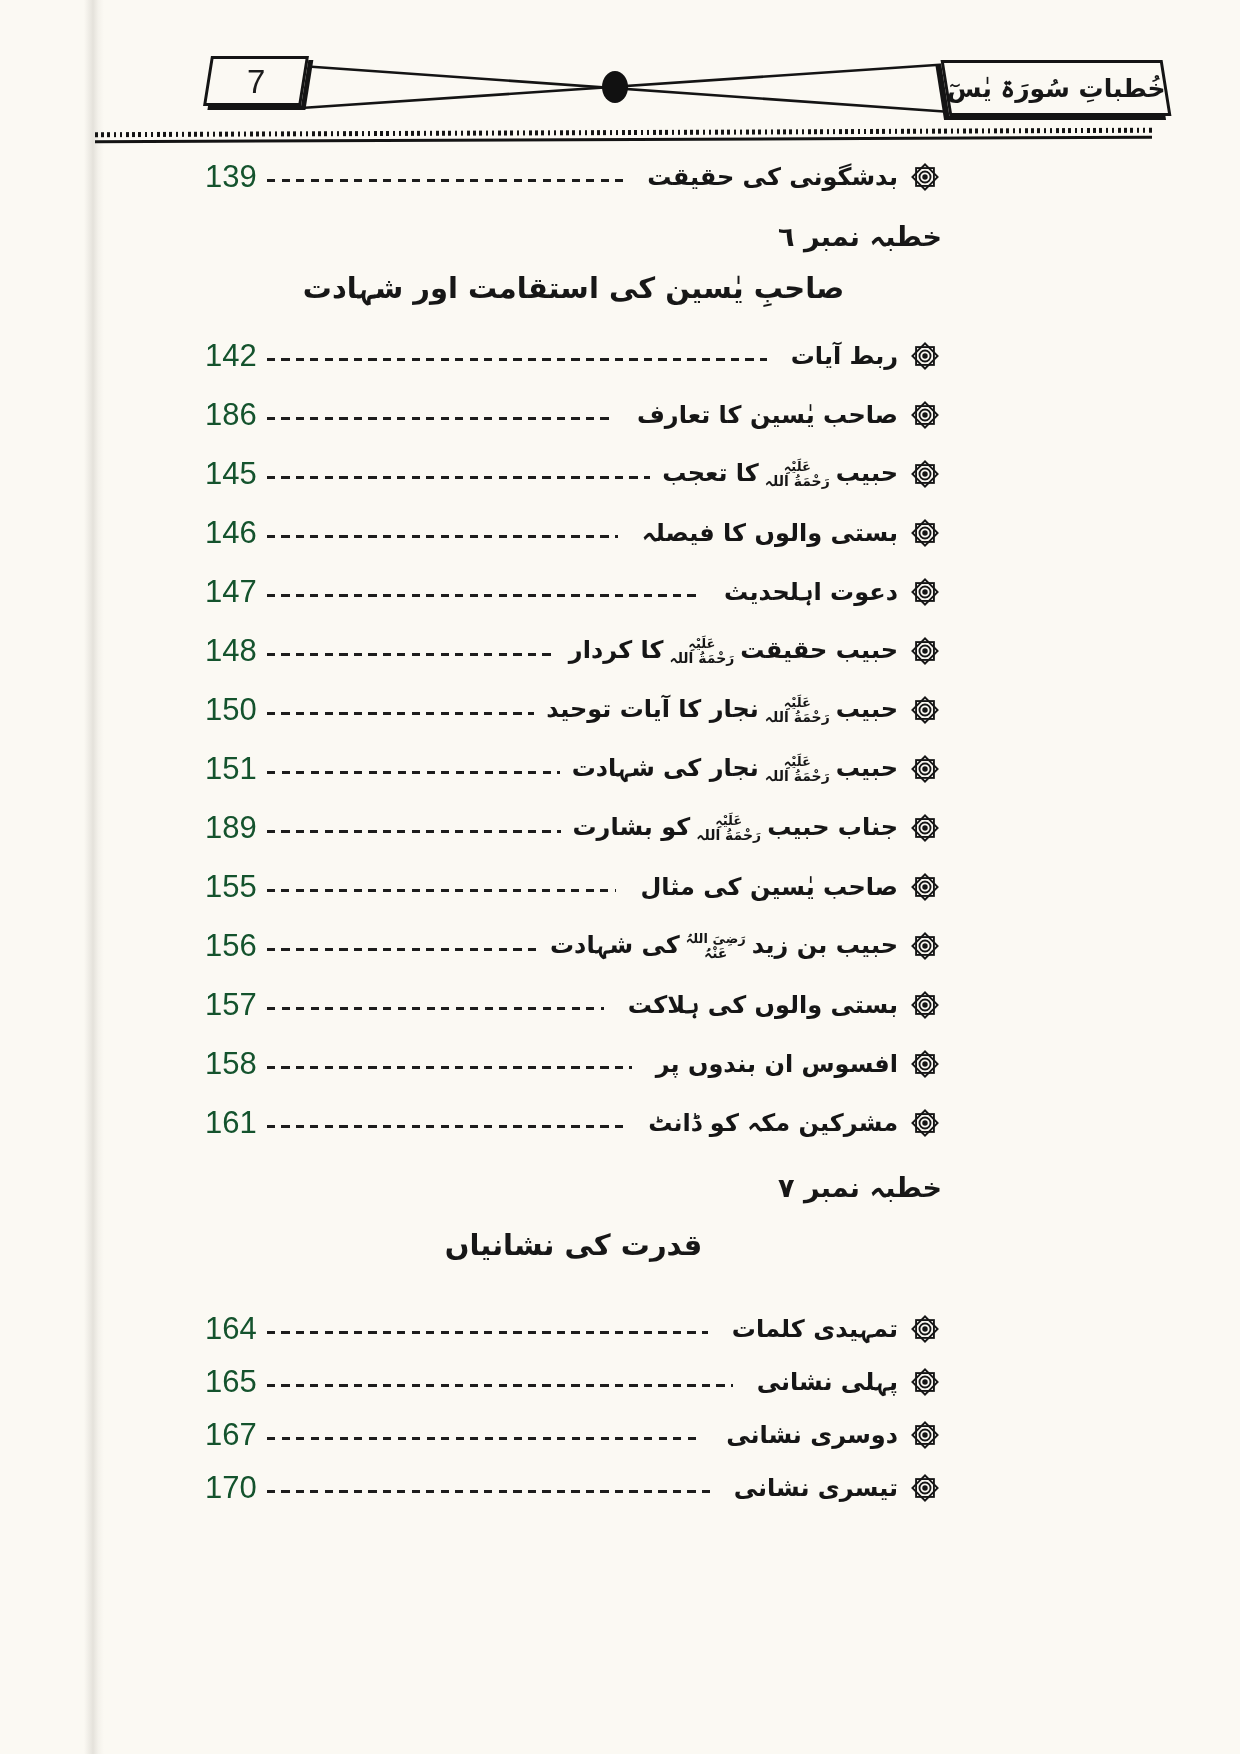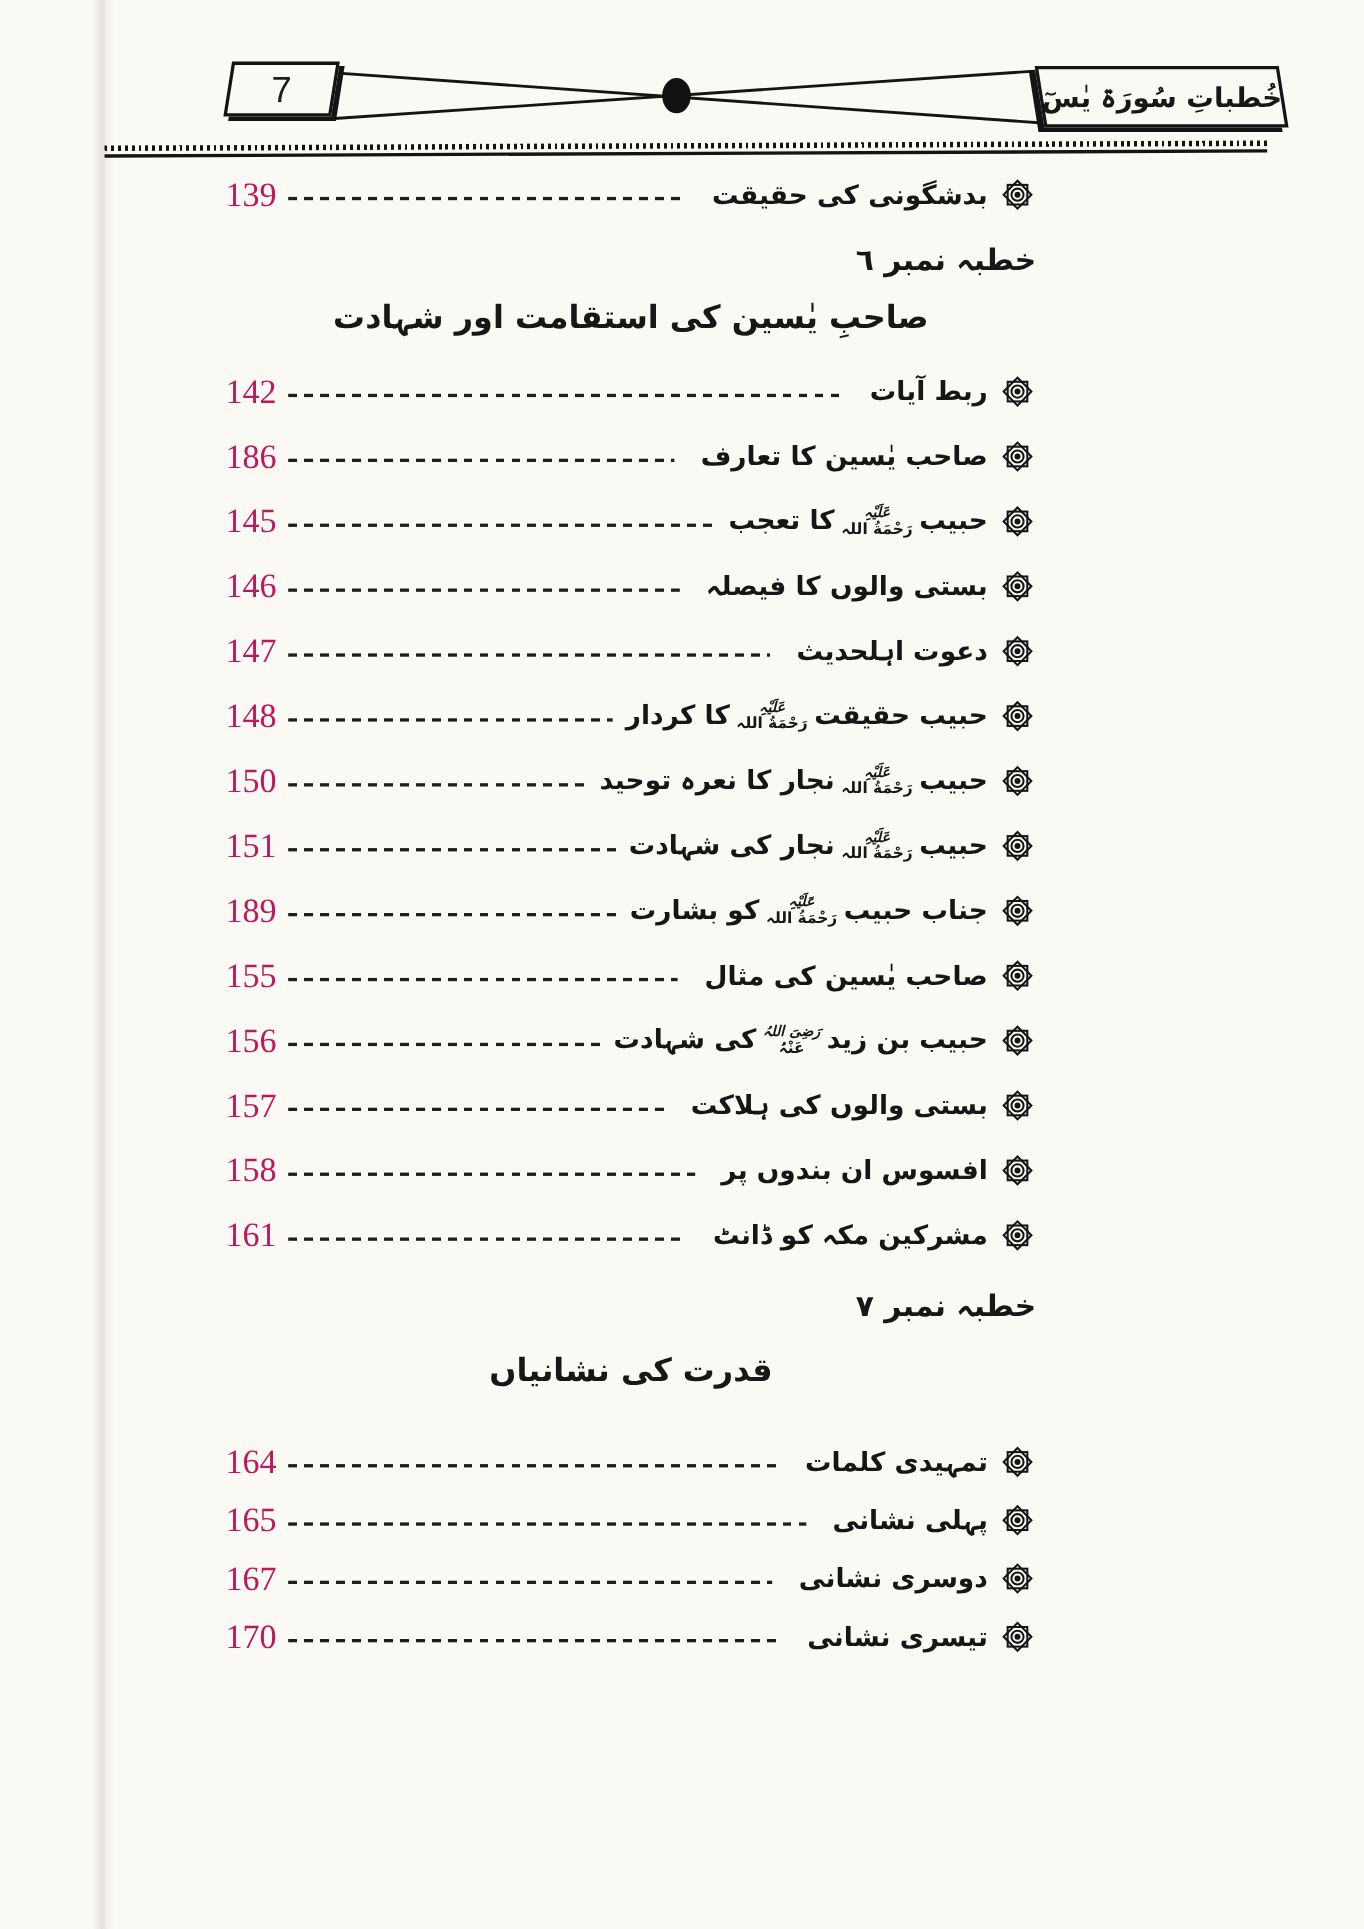--- a/index.html
+++ b/index.html
@@ -57,30 +57,30 @@
   }
   .orn{flex:0 0 auto;display:flex;align-items:center;margin-left:10px;}
   .title{
     flex:0 0 auto;white-space:nowrap;direction:rtl;
     font-size:24px;font-weight:bold;color:#161616;
   }
   .hon{
     display:inline-flex;flex-direction:column;align-items:center;
     vertical-align:middle;margin:0 6px;line-height:1.05;font-weight:bold;
   }
-  .hon .t{font-size:13px;font-style:italic;}
+  .hon .t{font-size:13px;}
   .hon .b{font-size:14px;}
   .leader{
     flex:1 1 auto;height:3px;margin:6px 12px 0 10px;
     background:repeating-linear-gradient(90deg,#1d1d1d 0 8px,transparent 8px 14.5px);
   }
   .pnum{
     flex:0 0 auto;
-    font-family:Liberation Serif, serif;
-    font-size:31px;color:#be185d;direction:ltr;
+    font-family:Liberation Sans, sans-serif;
+    font-size:31px;color:#14532d;direction:ltr;
   }
   .sec-heading{
     height:40px;margin:18px 0 0 0;
     display:flex;align-items:center;justify-content:flex-start;
     direction:rtl;
     font-size:27px;font-weight:bold;
   }
   .sec-subtitle{
     height:48px;margin:8px 0 24px 0;
     display:flex;align-items:center;justify-content:center;
@@ -251,21 +251,21 @@
           <rect x="9.5" y="9.5" width="21" height="21"></rect>
           <rect x="9.5" y="9.5" width="21" height="21" transform="rotate(45 20 20)"></rect>
           <circle cx="20" cy="20" r="6.5"></circle>
         </g>
         <circle cx="20" cy="20" r="3.2" fill="#151515"></circle>
       </svg>
     </span>
     <span class="title" dir="rtl"><span class="pre">حبیب</span><span class="hon">
             <span class="t">عَلَيْہِ</span>
             <span class="b">رَحْمَةُ اللہ</span>
-          </span><span class="post">‏نجار کا نعرہ توحید</span></span>
+          </span><span class="post">‏نجار کا آیات توحید</span></span>
     <span class="leader"></span>
     <span class="pnum">150</span>
   </div>
       <div class="row">
     <span class="orn">
       <svg width="34" height="34" viewBox="0 0 40 40">
         <g stroke="#151515" fill="none" stroke-width="2.2">
           <rect x="9.5" y="9.5" width="21" height="21"></rect>
           <rect x="9.5" y="9.5" width="21" height="21" transform="rotate(45 20 20)"></rect>
           <circle cx="20" cy="20" r="6.5"></circle>

